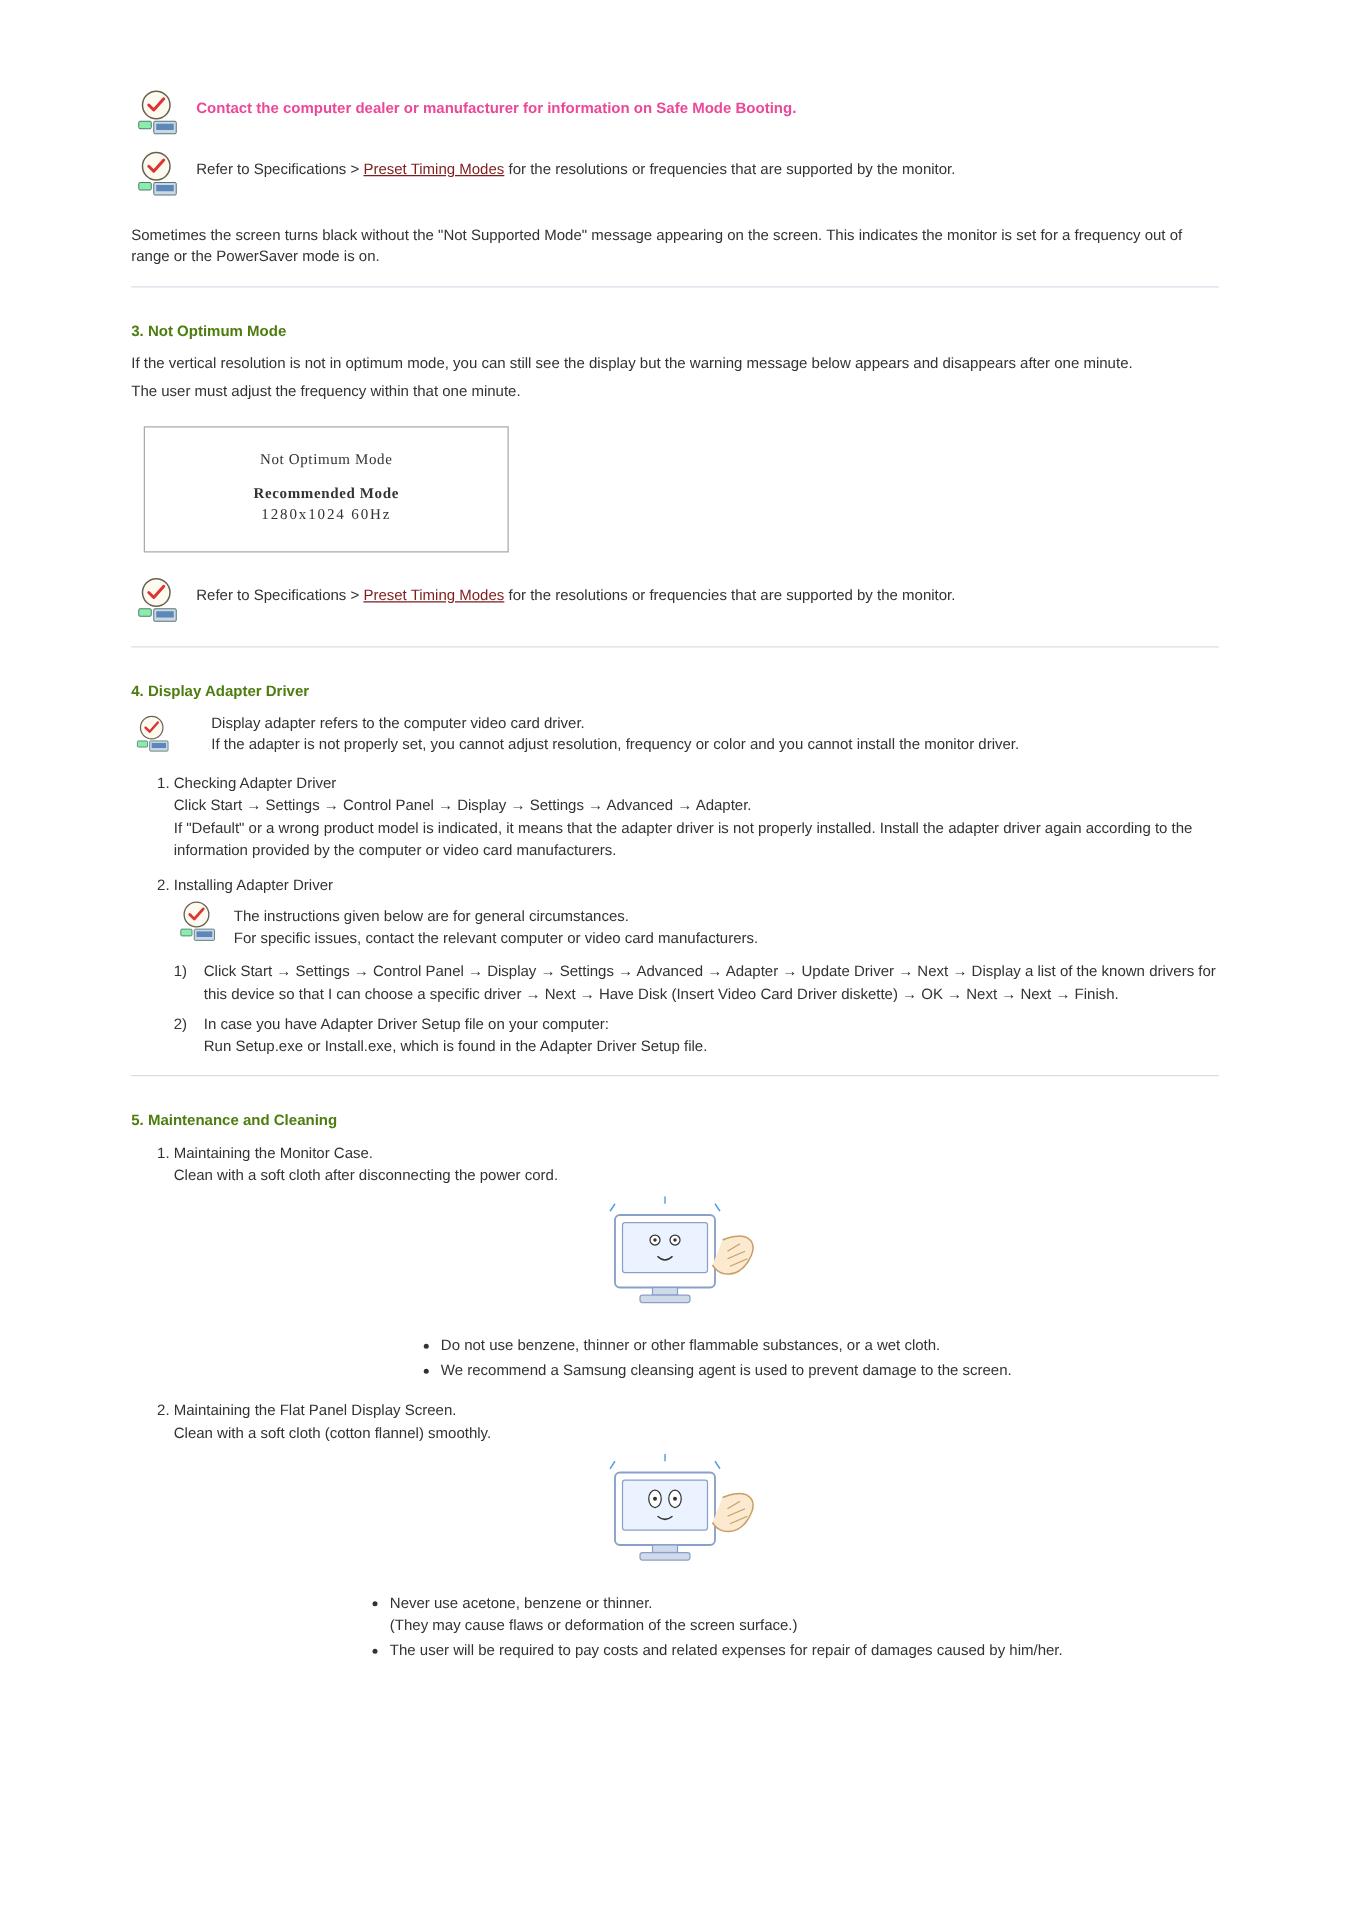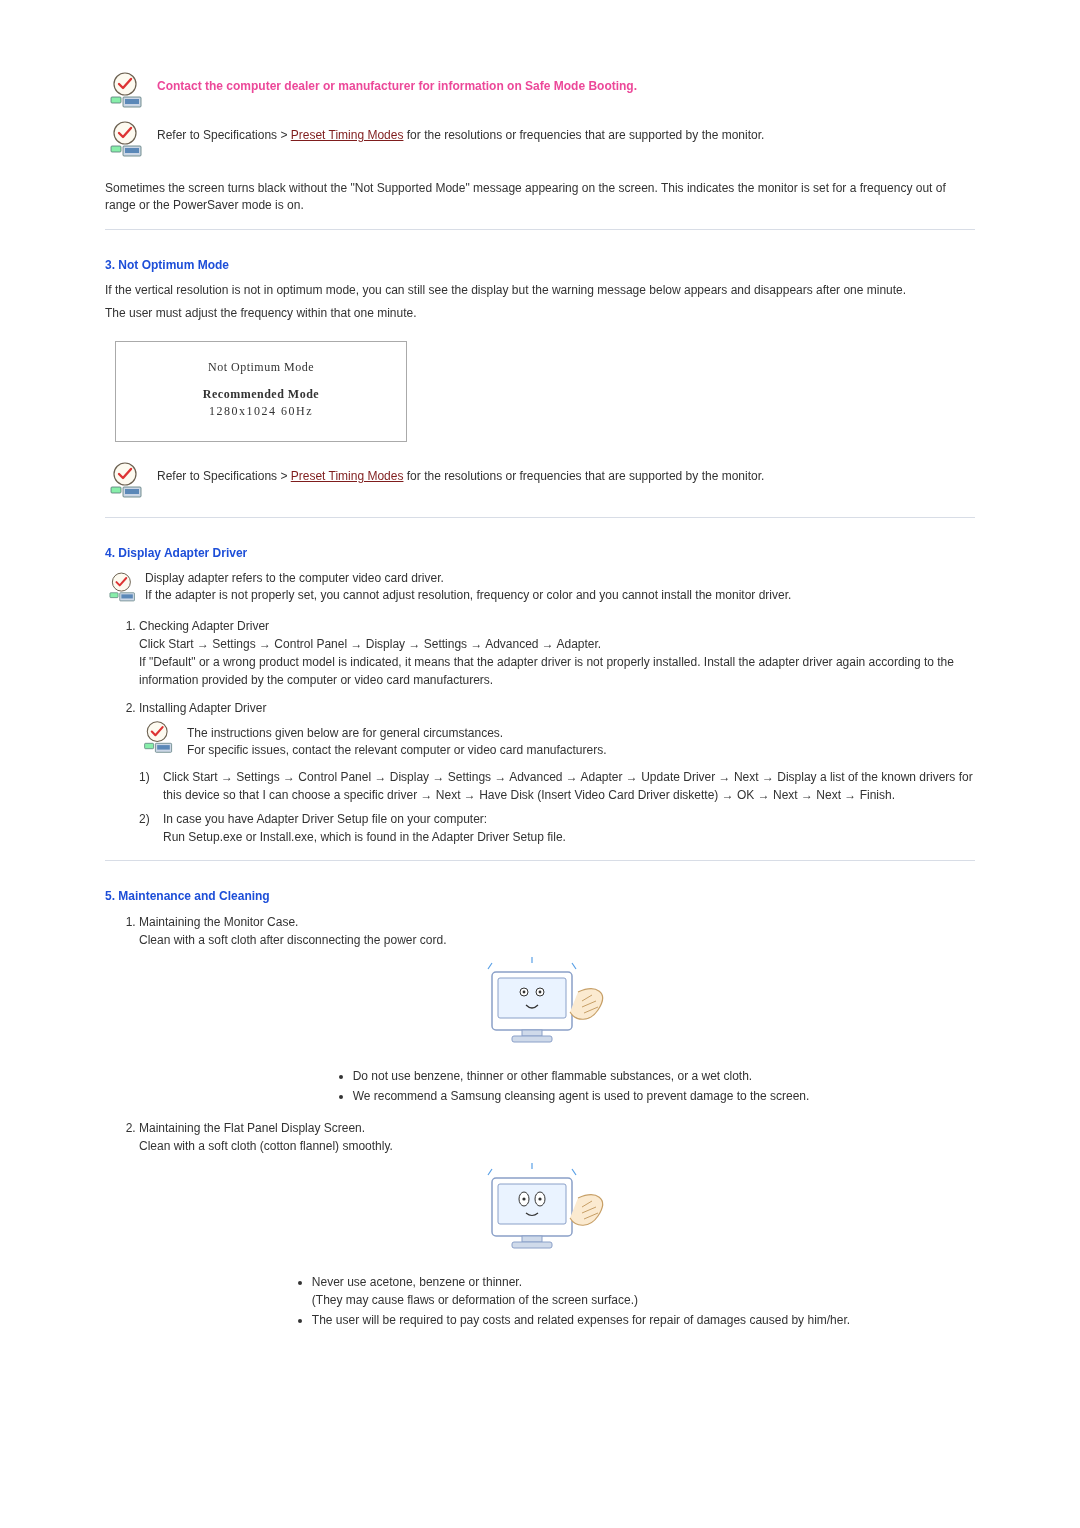--- a/index.html
+++ b/index.html
@@ -34,21 +34,21 @@
   }
   .tip-text.blue-bold {
     color: #ec4899;
     font-weight: bold;
   }
   a.link { color: #7f1d1d; text-decoration: underline; }
   .section {
     margin-top: 28px;
   }
   .sec-title {
-    color: #1d4ed8;
+    color: #4d7c0f;
     font-weight: bold;
     margin-bottom: 10px;
   }
   .hr {
     height: 1px;
     background: #d8dde6;
     margin: 14px 0 0 0;
   }
   .para {
     line-height: 1.45;
@@ -204,21 +204,21 @@
     <div class="icon-block">
       <div class="tip-icon" style="width:40px;">
         <svg width="36" height="34" viewBox="0 0 44 40">
           <ellipse cx="20" cy="14" rx="11" ry="11" fill="#fdfaf0" stroke="#6b6050" stroke-width="1.2"></ellipse>
           <path d="M14 14 l4 4 l8 -9" fill="none" stroke="#d33" stroke-width="2.4" stroke-linecap="round" stroke-linejoin="round"></path>
           <rect x="6" y="27" width="10" height="6" rx="1" fill="#8ea" stroke="#577" stroke-width="0.8"></rect>
           <rect x="18" y="27" width="18" height="10" rx="1" fill="#ccd7e6" stroke="#577" stroke-width="0.8"></rect>
           <rect x="20" y="29" width="14" height="5" fill="#5b88b8"></rect>
         </svg>
       </div>
-      <div class="tip-text" style="padding-top:0;">
+      <div class="tip-text" style="padding-top:0;margin-left:24px;">
         <span>Display adapter refers to the computer video card driver.</span><br>
         <span>If the adapter is not properly set, you cannot adjust resolution, frequency or color and you cannot install the monitor driver.</span>
       </div>
     </div>
 
     <ol class="num">
       <li>
         <span>Checking Adapter Driver</span><br>
         <span id="path1">Click Start  →  Settings  →  Control Panel  →  Display  →  Settings  →  Advanced  →  Adapter.</span><br>
         <span>If "Default" or a wrong product model is indicated, it means that the adapter driver is not properly installed. Install the adapter driver again according to the information provided by the computer or video card manufacturers.</span>

